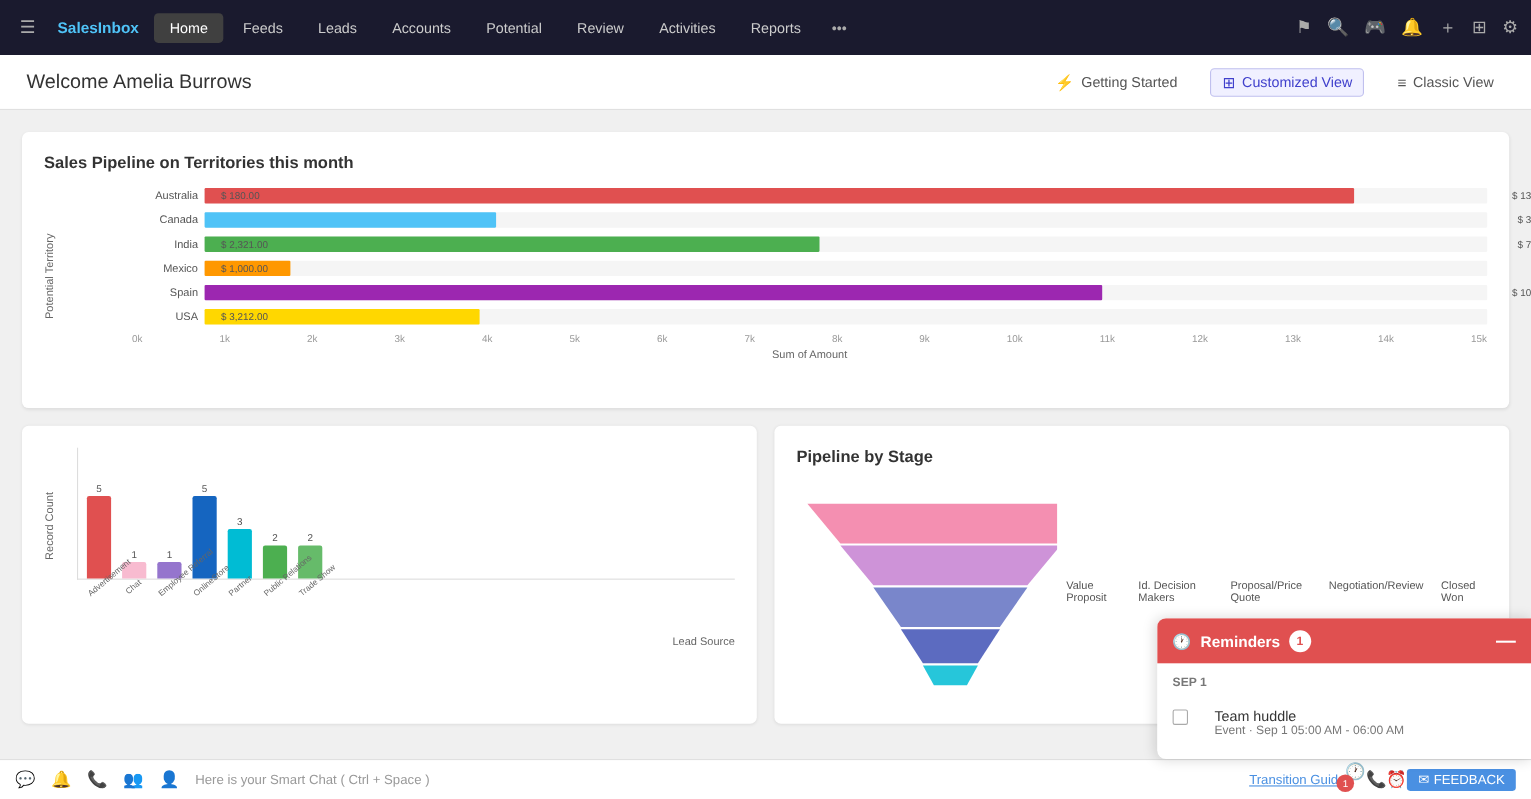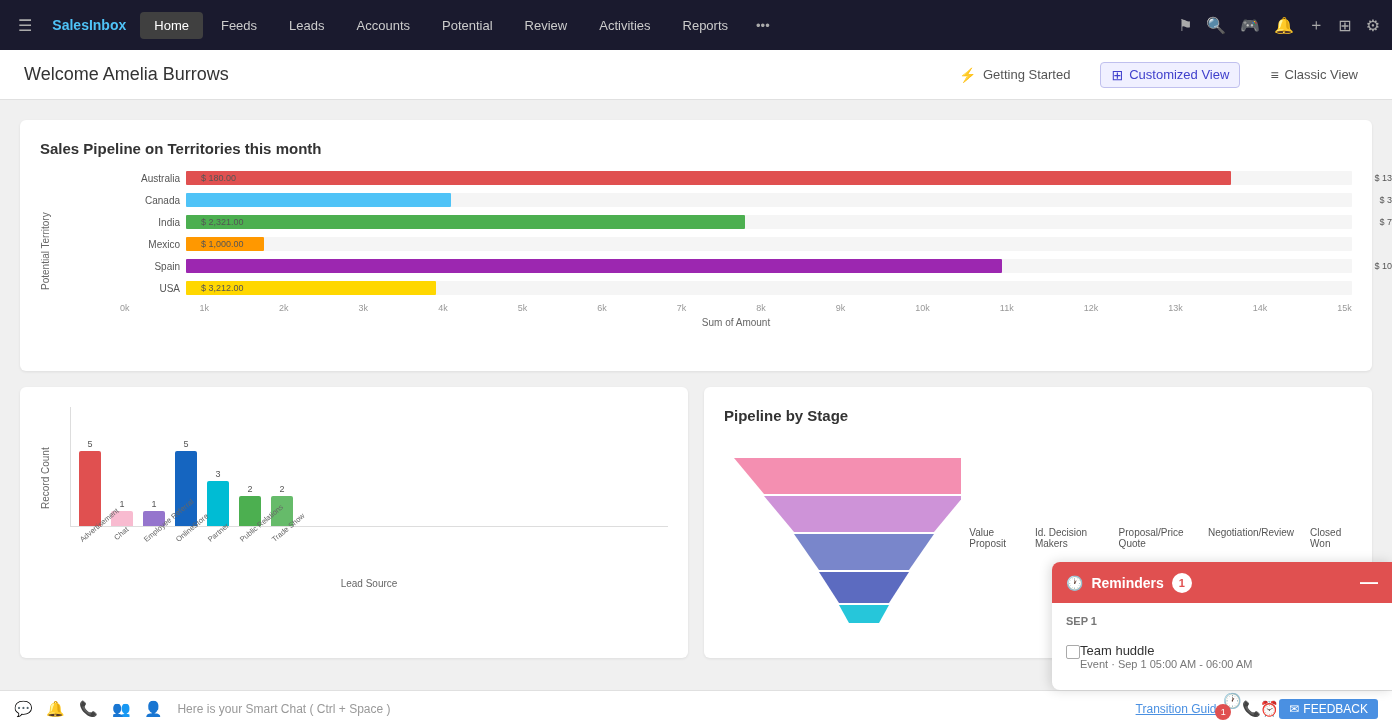--- a/index.html
+++ b/index.html
@@ -117,21 +117,21 @@
       background: #e05050;
       color: #fff;
       padding: 10px 14px;
       display: flex; align-items: center; gap: 8px;
       font-size: 14px; font-weight: 600;
     }
     .reminders-badge { background: #fff; color: #e05050; border-radius: 50%; width: 20px; height: 20px; display: flex; align-items: center; justify-content: center; font-size: 11px; font-weight: bold; }
     .reminders-minimize { margin-left: auto; cursor: pointer; font-size: 18px; color: #fff; }
     .reminders-body { padding: 12px 14px; }
     .reminders-date { font-size: 11px; color: #777; margin-bottom: 8px; font-weight: 600; }
-    .reminder-item { display: flex; align-items: flex-start; gap: 0; padding: 8px 0; }
+    .reminder-item { display: flex; align-items: flex-start; gap: 24px; padding: 8px 0; }
     .reminder-checkbox { width: 14px; height: 14px; border: 1px solid #aaa; border-radius: 2px; flex-shrink: 0; margin-top: 2px; }
     .reminder-title { font-size: 13px; color: #333; font-weight: 500; }
     .reminder-subtitle { font-size: 11px; color: #777; }
 
     
     .bottom-bar {
       background: #fff;
       height: 36px;
       border-top: 1px solid #e0e0e0;
       display: flex;
@@ -318,21 +318,21 @@
 
           <div style="display:flex; gap:10px; padding:4px 8px; margin-left:0;">
             <div style="width:22px;font-size:7.5px;color:#666;text-align:center;transform:rotate(-40deg);transform-origin:top left;margin-top:6px;white-space:nowrap;">Advertisement</div>
             <div style="width:22px;font-size:7.5px;color:#666;text-align:center;transform:rotate(-40deg);transform-origin:top left;margin-top:6px;white-space:nowrap;">Chat</div>
             <div style="width:22px;font-size:7.5px;color:#666;text-align:center;transform:rotate(-40deg);transform-origin:top left;margin-top:6px;white-space:nowrap;">Employee Referral</div>
             <div style="width:22px;font-size:7.5px;color:#666;text-align:center;transform:rotate(-40deg);transform-origin:top left;margin-top:6px;white-space:nowrap;">OnlineStore</div>
             <div style="width:22px;font-size:7.5px;color:#666;text-align:center;transform:rotate(-40deg);transform-origin:top left;margin-top:6px;white-space:nowrap;">Partner</div>
             <div style="width:22px;font-size:7.5px;color:#666;text-align:center;transform:rotate(-40deg);transform-origin:top left;margin-top:6px;white-space:nowrap;">Public Relations</div>
             <div style="width:22px;font-size:7.5px;color:#666;text-align:center;transform:rotate(-40deg);transform-origin:top left;margin-top:6px;white-space:nowrap;">Trade Show</div>
           </div>
-          <div style="font-size:10px;color:#666;text-align:center;margin-top:28px;">Lead Source</div>
+          <div style="font-size:10px;color:#666;text-align:right;margin-top:28px;">Lead Source</div>
         </div>
       </div>
     </div>
 
     <div class="chart-card-half">
       <div class="card-title">Pipeline by Stage</div>
       <div style="display:flex; align-items:center; justify-content:center; padding:10px 0;">
 
         <svg width="280" height="180">
 

